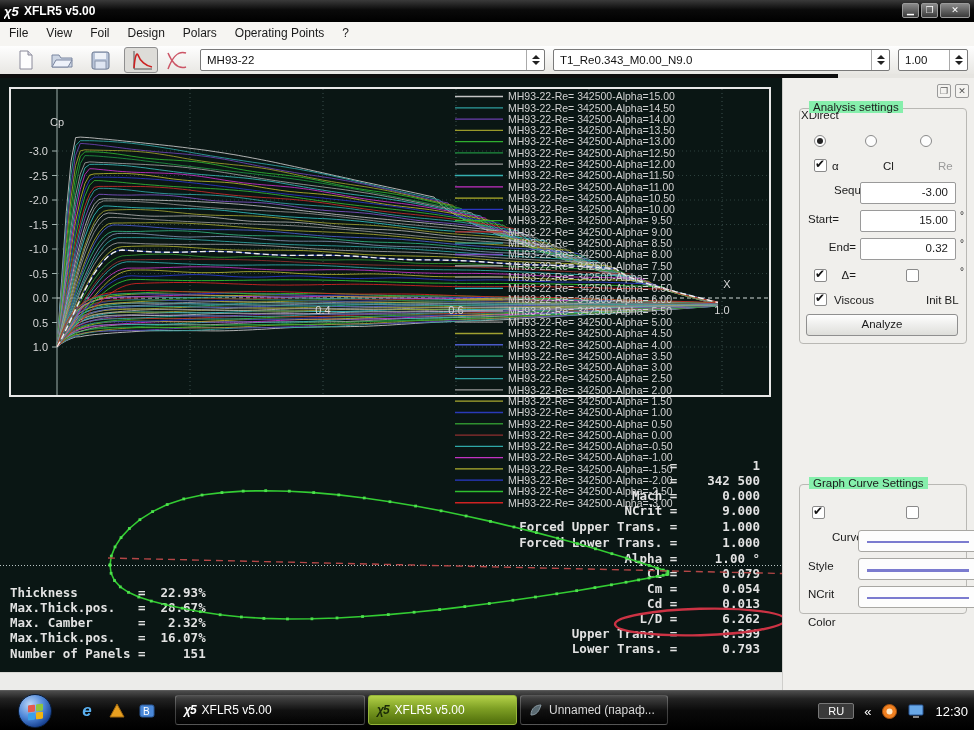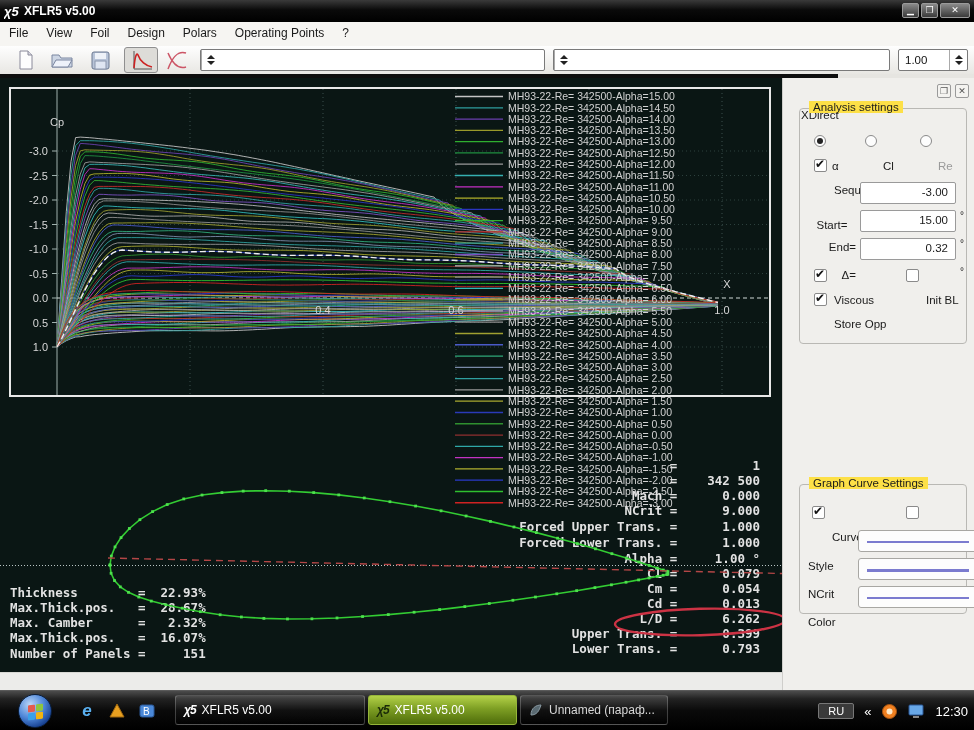--- a/index.html
+++ b/index.html
@@ -17,21 +17,21 @@
 .combo .val{flex:1;padding-left:6px;white-space:nowrap;overflow:hidden;}
 .spin{width:17px;height:100%;border-left:1px solid #aaa;display:flex;flex-direction:column;align-items:center;justify-content:center;gap:2px;}
 .arr-up{width:0;height:0;border-left:4px solid transparent;border-right:4px solid transparent;border-bottom:4px solid #222;}
 .arr-dn{width:0;height:0;border-left:4px solid transparent;border-right:4px solid transparent;border-top:4px solid #222;}
 #divline-dark{left:0;top:74px;width:838px;height:4px;background:#0e0e0e;}
 #divline-lt{left:838px;top:74px;width:136px;height:4px;background:#e6e5e1;}
 #plot-region{left:0;top:78px;width:782px;height:594px;background:#0a1614;}
 #bottomstrip{left:0;top:672px;width:782px;height:18px;background:#ececea;border-top:1px solid #d8d8d4;}
 #dock{left:782px;top:78px;width:192px;height:612px;background:#f0efec;border-left:1px solid #cfcecb;box-sizing:border-box;font-size:11.5px;color:#1a1a1a;}
 .group{position:absolute;border:1px solid #b9b8b4;border-radius:4px;}
-.gcap{position:absolute;top:-8px;left:9px;background:#fde047;padding:0 4px;font-size:11.5px;color:#1a1a1a;white-space:nowrap;}
+.gcap{position:absolute;top:-8px;left:9px;background:#86efac;padding:0 4px;font-size:11.5px;color:#1a1a1a;white-space:nowrap;}
 .cb{position:absolute;width:13px;height:13px;background:#fff;border:1px solid #8a8a8a;border-radius:2px;box-sizing:border-box;}
 .cb.checked::after{content:"\2714";position:absolute;left:0px;top:-3px;font-size:12px;color:#111;}
 .radio{position:absolute;width:12px;height:12px;border:1px solid #8a8a8a;border-radius:50%;background:#fdfdfd;box-sizing:border-box;}
 .radio.sel::after{content:"";position:absolute;left:2px;top:2px;width:6px;height:6px;border-radius:50%;background:#222;}
 .lbl{position:absolute;white-space:nowrap;margin-top:25px;}
 .numin{position:absolute;background:#fff;border:1px solid #9a9a9a;border-radius:2px;box-sizing:border-box;text-align:right;padding:3px 7px 0 0;font-size:11.5px;}
 #analyze-btn{position:absolute;border:1px solid #8f8f8f;border-radius:3px;background:linear-gradient(#fefefe,#dededa);text-align:center;font-size:11.5px;padding-top:3px;box-sizing:border-box;}
 .pcombo{position:absolute;border:1px solid #a8a7a3;border-radius:3px;background:#fdfdfd;}
 .pline{position:absolute;left:8px;right:8px;top:50%;background:#7b7bcf;}
 #slider-groove{position:absolute;left:8px;top:105px;width:150px;height:3px;background:#9a9a9a;border-radius:2px;}
@@ -88,26 +88,28 @@
           <path d="M6 19 C7 6 9 3 10 6 C12 12 18 17 24 18" fill="none" stroke="#cc2222" stroke-width="1.6"></path>
         </svg>
     </div>
     <div class="tbtn" style="left:160px;width:34px">
       <svg width="26" height="22">
           <path d="M4 20 C10 4 16 2 22 4" fill="none" stroke="#cc5566" stroke-width="1.5"></path>
           <path d="M4 4 C10 18 16 20 22 18" fill="none" stroke="#cc5566" stroke-width="1.5"></path>
         </svg>
     </div>
     <div class="combo" style="left:200px;width:345px">
+      <span class="val">MH93-22</span>
       <span class="spin">
           <span class="arr-up"></span>
           <span class="arr-dn"></span>
         </span>
     </div>
     <div class="combo" style="left:553px;width:337px">
+      <span class="val">T1_Re0.343_M0.00_N9.0</span>
       <span class="spin">
           <span class="arr-up"></span>
           <span class="arr-dn"></span>
         </span>
     </div>
     <div class="combo" style="left:898px;width:70px">
       <span class="val">1.00</span>
       <span class="spin">
           <span class="arr-up"></span>
           <span class="arr-dn"></span>
@@ -426,35 +428,36 @@
     <div class="group" style="left:16px;top:30px;width:166px;height:234px">
       <span class="gcap">Analysis settings</span>
       <span class="radio sel" style="left:14px;top:26px"></span>
       <span class="lbl" style="left:32px;top:26px">α</span>
       <span class="radio" style="left:65px;top:26px"></span>
       <span class="lbl" style="left:83px;top:26px">Cl</span>
       <span class="radio" style="left:120px;top:26px"></span>
       <span class="lbl" style="left:138px;top:26px;color:#9a9a9a">Re</span>
       <span class="cb checked" style="left:14px;top:50px"></span>
       <span class="lbl" style="left:34px;top:50px">Sequence</span>
-      <span class="lbl" style="left:8px;top:85px;width:48px;text-align:center">Start=</span>
+      <span class="lbl" style="left:8px;top:79px;width:48px;text-align:left">Start=</span>
       <div class="numin" style="left:60px;top:73px;width:96px;height:22px">-3.00</div>
       <span class="lbl" style="left:160px;top:76px;font-size:10px">°</span>
       <span class="lbl" style="left:8px;top:107px;width:48px;text-align:right">End=</span>
       <div class="numin" style="left:60px;top:101px;width:96px;height:22px">15.00</div>
       <span class="lbl" style="left:160px;top:104px;font-size:10px">°</span>
       <span class="lbl" style="left:8px;top:135px;width:48px;text-align:right">Δ=</span>
       <div class="numin" style="left:60px;top:129px;width:96px;height:22px">0.32</div>
       <span class="lbl" style="left:160px;top:132px;font-size:10px">°</span>
       <span class="cb checked" style="left:14px;top:160px"></span>
       <span class="lbl" style="left:34px;top:160px">Viscous</span>
       <span class="cb" style="left:106px;top:160px"></span>
       <span class="lbl" style="left:126px;top:160px">Init BL</span>
       <span class="cb checked" style="left:14px;top:184px"></span>
       <span class="lbl" style="left:34px;top:184px">Store Opp</span>
+      <div id="analyze-btn" style="left:6px;top:205px;width:152px;height:22px">Analyze</div>
     </div>
 
 
     <div class="group" style="left:16px;top:406px;width:166px;height:128px">
       <span class="gcap">Graph Curve Settings</span>
       <span class="cb checked" style="left:12px;top:21px"></span>
       <span class="lbl" style="left:32px;top:21px">Curve</span>
       <span class="cb" style="left:106px;top:21px"></span>
       <span class="lbl" style="left:126px;top:21px">Points</span>
       <span class="lbl" style="left:8px;top:50px">Style</span>

